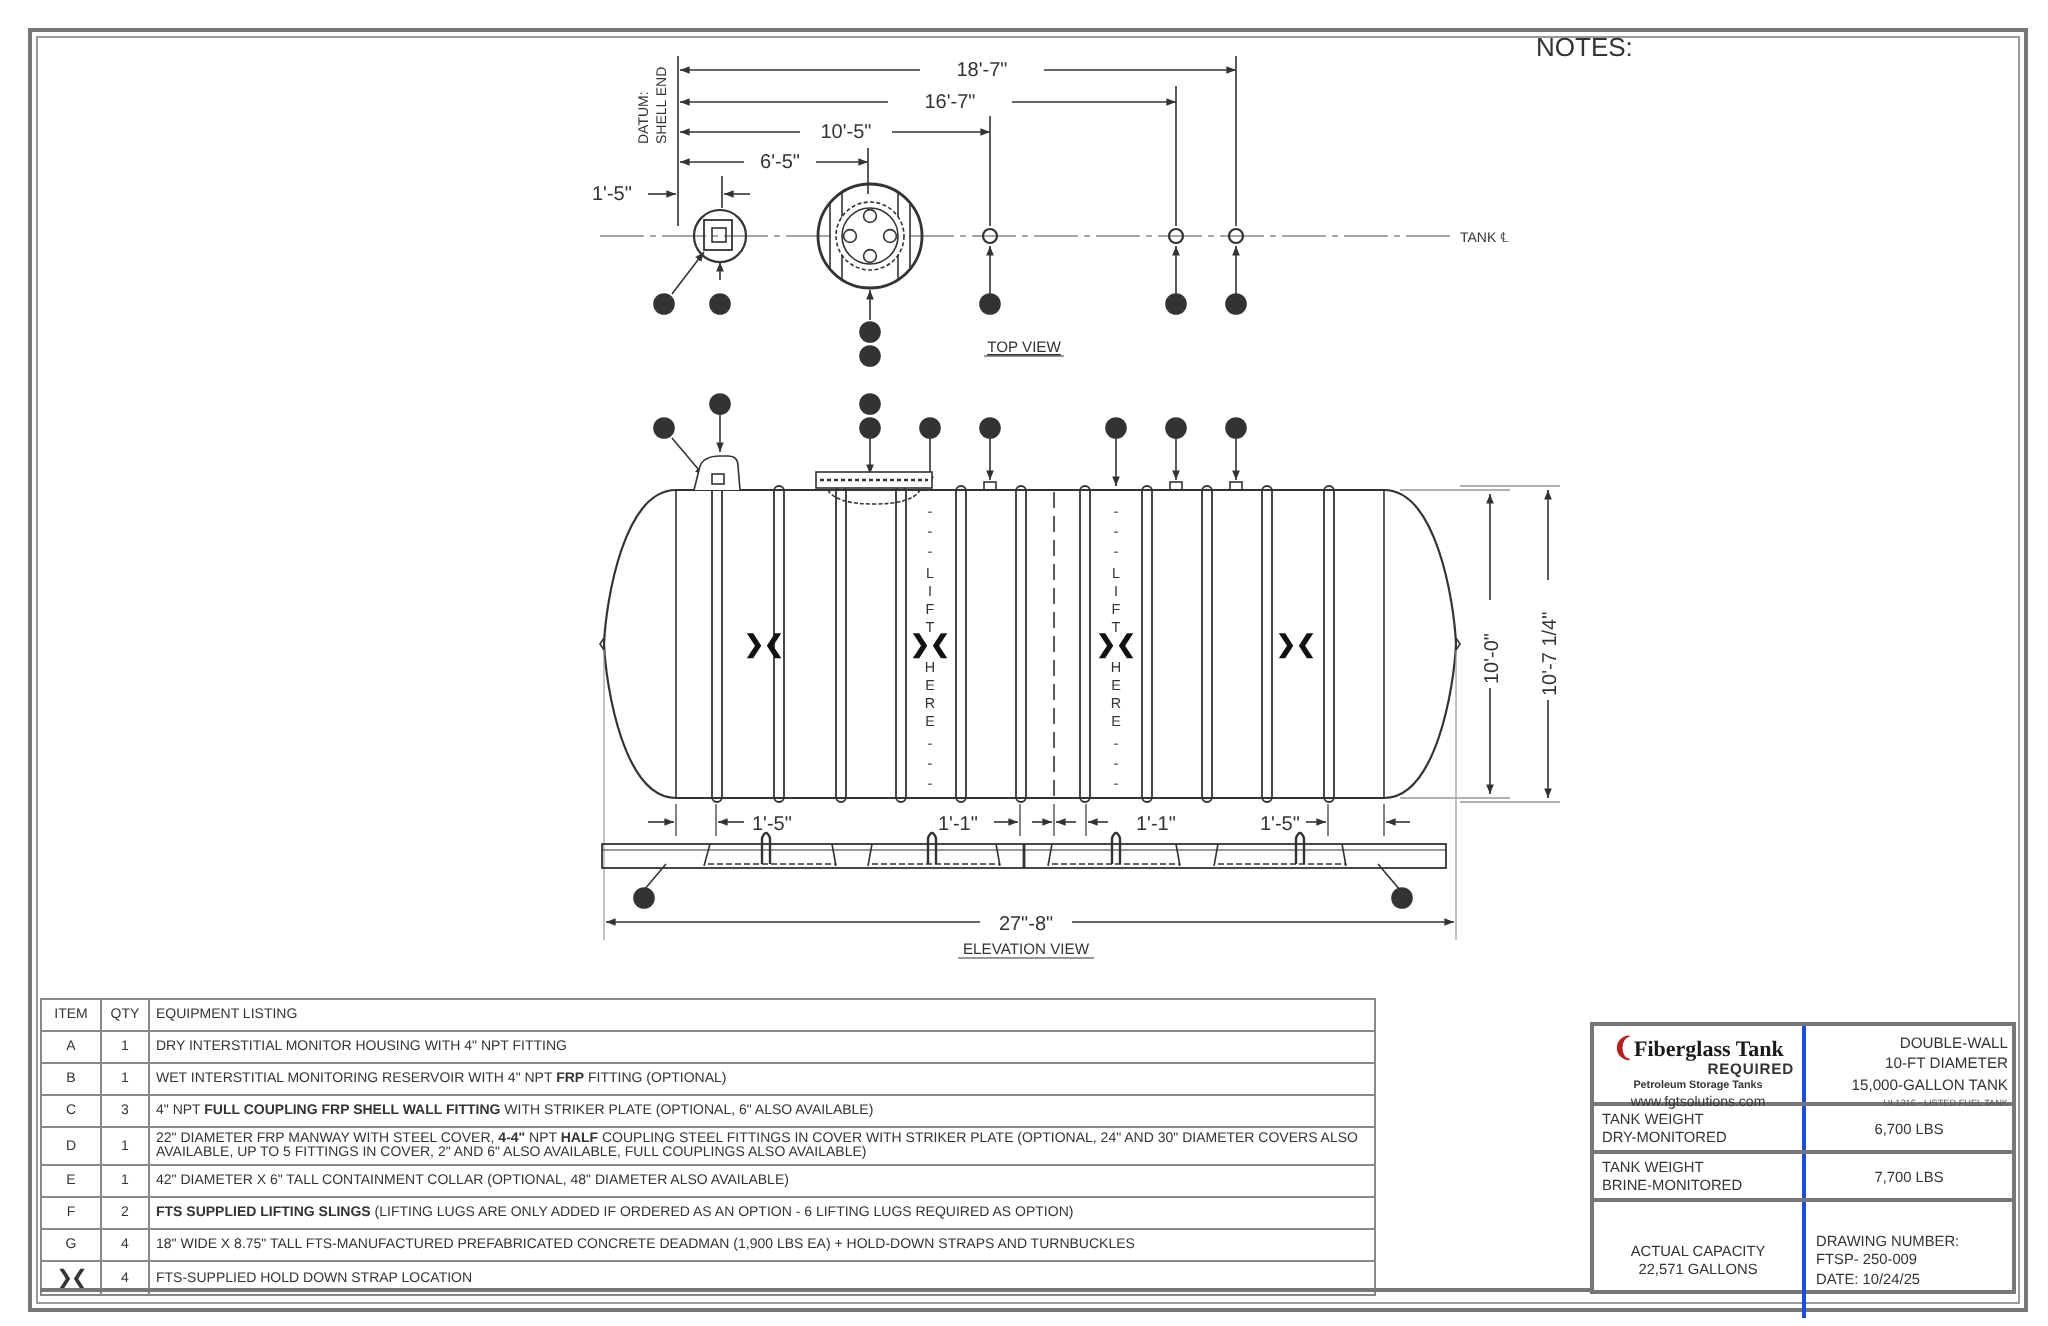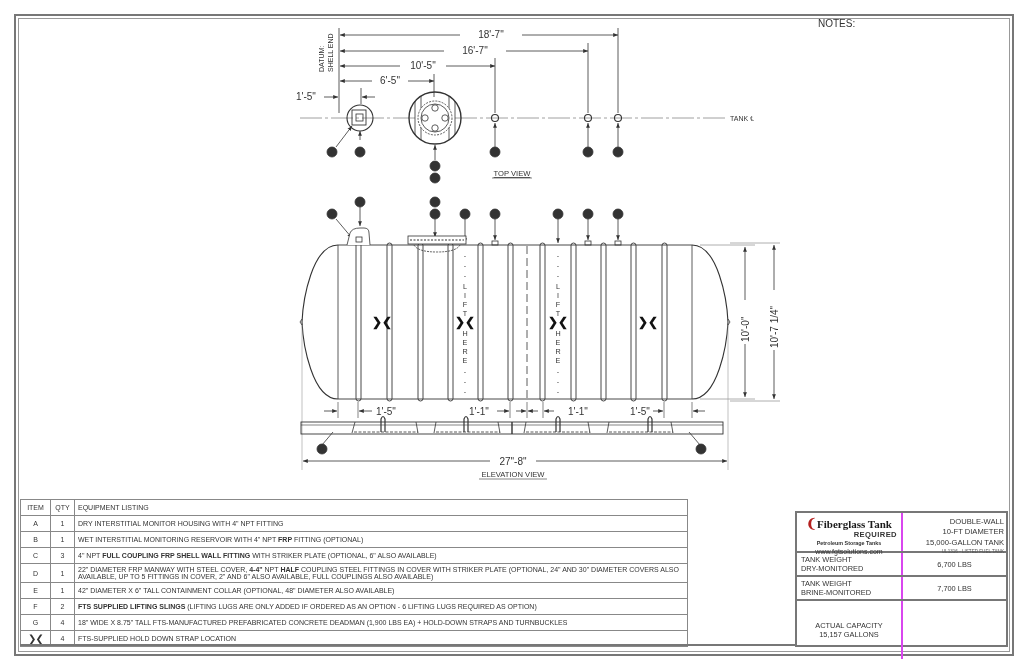--- a/index.html
+++ b/index.html
@@ -1,34 +1,34 @@
 <!DOCTYPE html>
 <html><head>
 <meta charset="utf-8">
 <style>
   html,body{margin:0;padding:0;background:#fff;}
   body{width:1024px;height:663px;position:relative;overflow:hidden;font-family:"Liberation Sans",sans-serif;color:#222;}
   .frame-outer{position:absolute;left:14px;top:14px;width:1000px;height:642px;border:2px solid #777;box-sizing:border-box;}
   .frame-inner{position:absolute;left:18px;top:18px;width:992px;height:634px;border:1px solid #999;box-sizing:border-box;}
   svg.drawing{position:absolute;left:0;top:0;}
-  .notes{position:absolute;left:818px;top:19px;width:190px;font-size:10px;line-height:9.6px;color:#333;}
+  .notes{position:absolute;left:768px;top:19px;width:190px;font-size:13px;line-height:9.6px;color:#333;}
   .notes ol{margin:0;padding-left:18px;}
   .notes li{padding-left:0;}
   table.equip{position:absolute;left:20px;top:499px;width:668px;border-collapse:collapse;font-size:7px;color:#333;}
   table.equip td, table.equip th{border:1px solid #888;padding:2px 3px;height:11px;font-weight:normal;}
   table.equip th{text-align:left;}
   table.equip td.c, table.equip th.c{text-align:center;width:23px;}
   table.equip td.q, table.equip th.q{text-align:center;width:17px;}
   table.equip b{font-weight:bold;}
   .equip-bottom{position:absolute;left:20px;top:644px;width:775px;border-top:2px solid #777;}
   .tb{position:absolute;left:795px;top:511px;width:213px;height:136px;border:2px solid #777;box-sizing:border-box;font-size:7.4px;color:#333;}
   .tb .row{display:flex;border-bottom:2px solid #777;box-sizing:border-box;}
   .tb .row:last-child{border-bottom:none;}
   .tb .cell{box-sizing:border-box;}
-  .tb .left{width:106px;border-right:2px solid #d946ef;}
+  .tb .left{width:106px;border-right:2px solid #1d4ed8;}
   .tb .right{flex:1;}
   .logo-cell{padding:3px 4px;text-align:center;}
   .logo-name{font-family:"Liberation Serif",serif;font-weight:bold;font-size:11px;color:#1a1a1a;white-space:nowrap;}
   .logo-name .swoosh{color:#b5201f;font-size:13px;}
   .logo-sub{font-weight:bold;font-size:7.6px;text-align:right;margin-top:-2px;letter-spacing:.4px;}
   .logo-tag{font-size:5.4px;font-weight:bold;margin-top:1px;}
   .logo-url{font-size:7px;margin-top:2px;}
   .desc-cell{text-align:right;padding:4px 2px;line-height:10.4px;font-size:7.6px;}
   .desc-cell .ul{font-size:4.6px;line-height:8px;color:#555;}
   .lbl{padding:2px 4px;line-height:9px;}
@@ -389,17 +389,22 @@
     <div class="cell left lbl">
       <div>TANK WEIGHT</div>
       <div>BRINE-MONITORED</div>
     </div>
     <div class="cell right val">7,700 LBS</div>
   </div>
   <div class="row" style="height:58px;">
     <div class="cell left ctr">
       <div>
         <div>ACTUAL CAPACITY</div>
-        <div>15,157 GALLONS</div>
+        <div>22,571 GALLONS</div>
       </div>
+    </div>
+    <div class="cell right dn" style="display:flex;flex-direction:column;justify-content:center;">
+      <div>DRAWING NUMBER:</div>
+      <div>FTSP- 250-009</div>
+      <div>DATE: 10/24/25</div>
     </div>
   </div>
 </div>
 
 </body></html>

